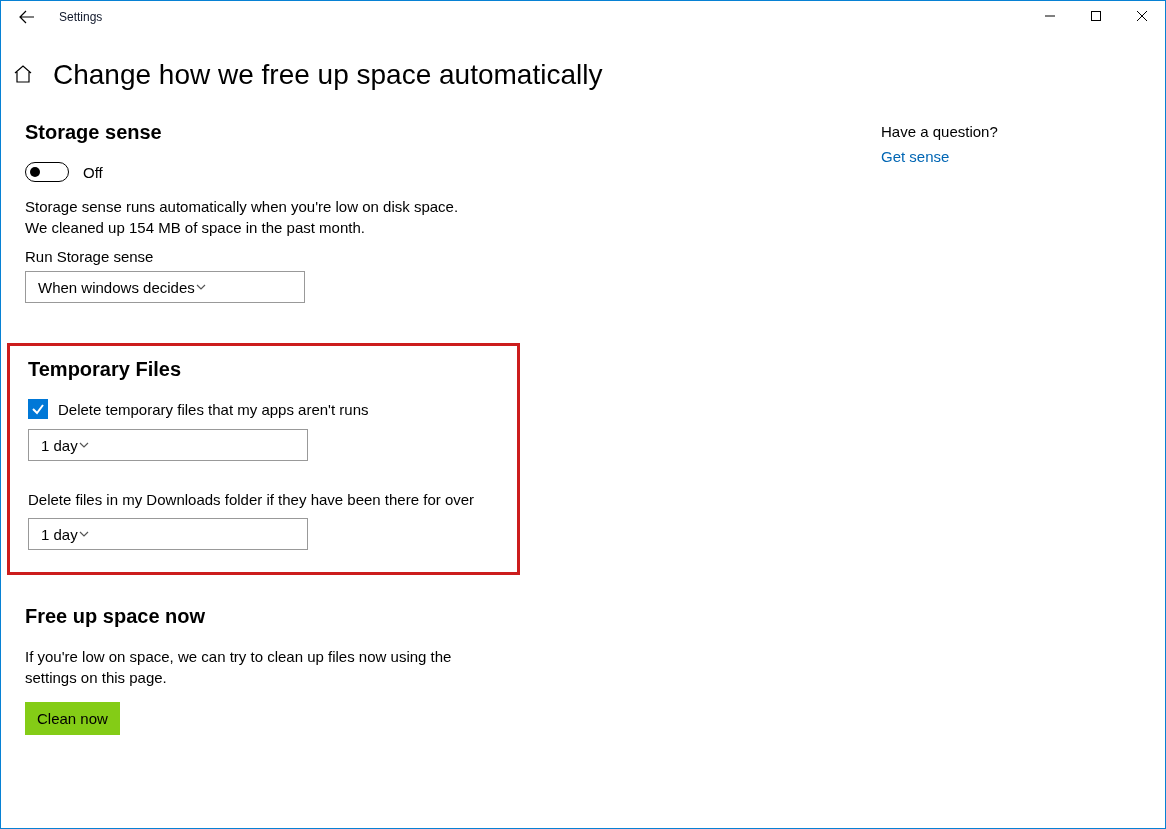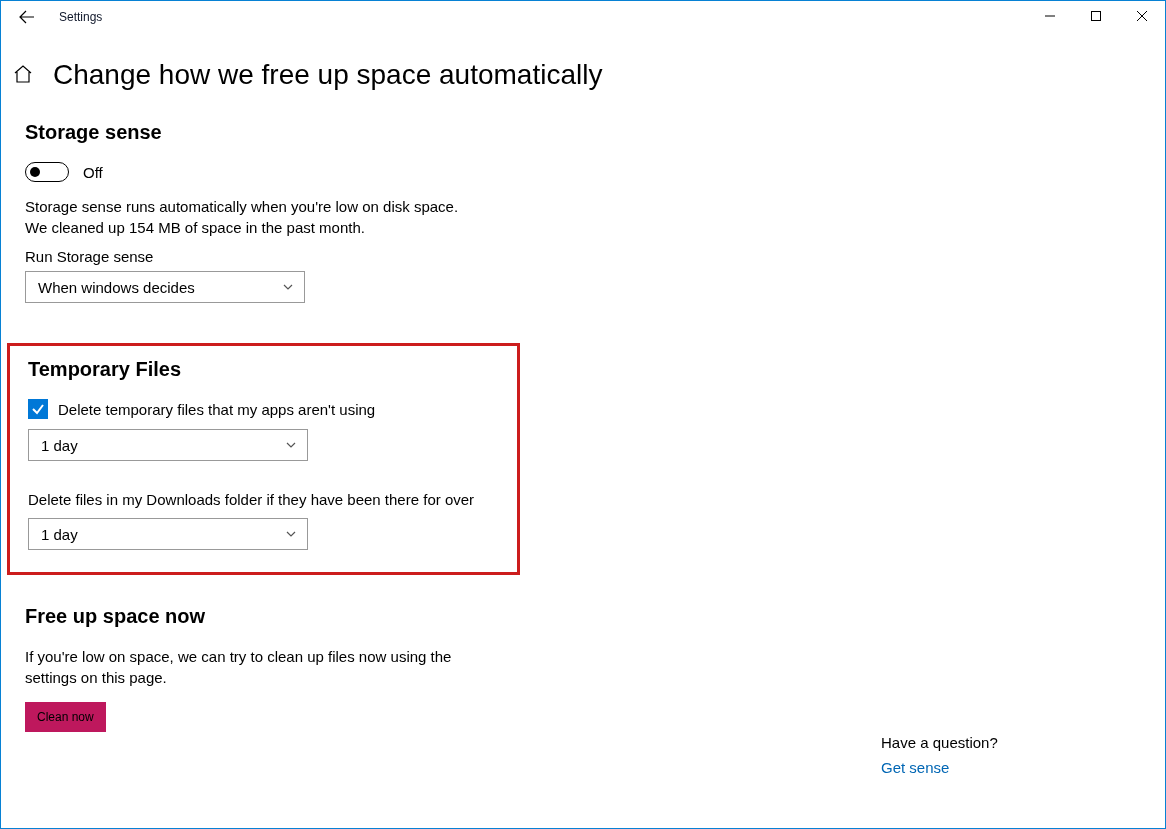--- a/index.html
+++ b/index.html
@@ -46,21 +46,20 @@
     width: 22px; height: 22px;
     margin-right: 18px;
   }
   .header h1 {
     font-weight: 400;
     font-size: 28px;
   }
   .cols {
     display: flex;
     padding: 0 24px;
-    flex-direction: column;
   }
   .left { flex: 1; max-width: 760px; }
   .right { width: 260px; margin-left: auto; padding-top: 2px; }
   .section-h { font-weight: 600; font-size: 20px; margin-bottom: 18px; }
   .toggle-row { display: flex; align-items: center; margin-bottom: 14px; }
   .toggle {
     width: 44px; height: 20px;
     border: 1px solid #000;
     border-radius: 12px;
     position: relative;
@@ -76,44 +75,43 @@
   }
   .desc { font-size: 15px; line-height: 1.4; }
   .label { font-size: 15px; margin-top: 10px; margin-bottom: 6px; }
   .select {
     width: 280px;
     height: 32px;
     border: 1px solid #999;
     background: #fff;
     display: flex;
     align-items: center;
-    justify-content: space-between;
     padding: 0 10px 0 12px;
     font-size: 15px;
   }
   .checkbox-row { display: flex; align-items: center; margin-bottom: 10px; margin-top:4px;}
   .checkbox {
     width: 20px; height: 20px;
     background: #0078d7;
     display: flex; align-items: center; justify-content: center;
     margin-right: 10px;
   }
   .highlight {
     border: 3px solid #cc1d1d;
     margin-left: -18px;
     margin-top: 40px;
     padding: 12px 18px 22px 18px;
     width: 513px;
   }
   .free-space { margin-top: 30px; }
   .btn {
-    background: #be185d;
+    background: #84cc16;
     border: none;
     padding: 8px 12px;
-    font-size: 12px;
+    font-size: 15px;
     margin-top: 14px;
   }
   .link { color: #0066b4; font-size: 15px; margin-top: 8px; display:inline-block; }
   .qh { font-size: 15px; }
   .chev svg, .icon svg { display:block; }
 </style>
 </head>
 <body>
 
 <div class="titlebar">
@@ -177,21 +175,21 @@
     </div>
 
     <div class="highlight">
       <div class="section-h">Temporary Files</div>
       <div class="checkbox-row">
         <div class="checkbox">
           <svg width="14" height="14">
               <path d="M2 7 L6 11 L12 3" stroke="#fff" stroke-width="2" fill="none"></path>
             </svg>
         </div>
-        <span>Delete temporary files that my apps aren't using</span>
+        <span>Delete temporary files that my apps aren't runs</span>
       </div>
       <div class="select" style="margin-top:8px;">
         <span>1 day</span>
         <span class="chev">
           <svg width="12" height="12">
               <path d="M2 4 L6 8 L10 4" stroke="#555" stroke-width="1.2" fill="none"></path>
             </svg>
         </span>
       </div>
       <div class="desc" style="margin-top:28px;">Delete files in my Downloads folder if they have been there for over</div>

